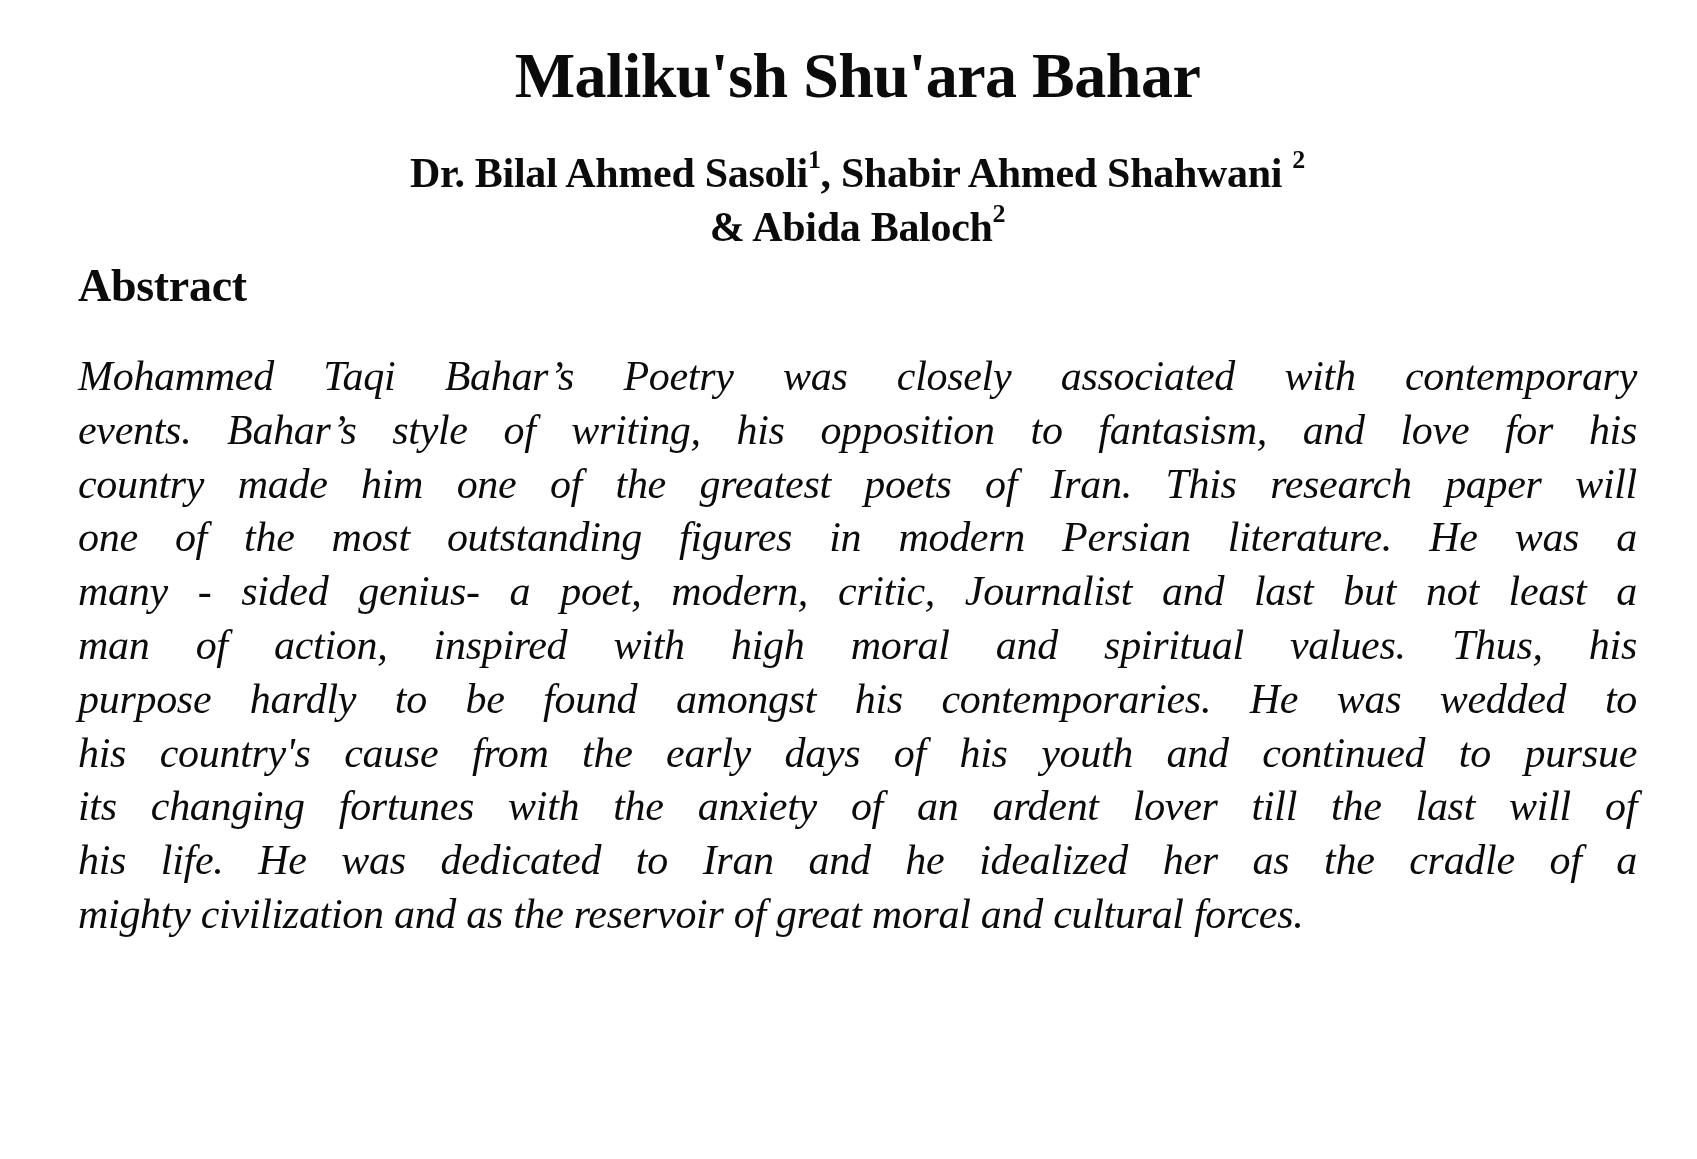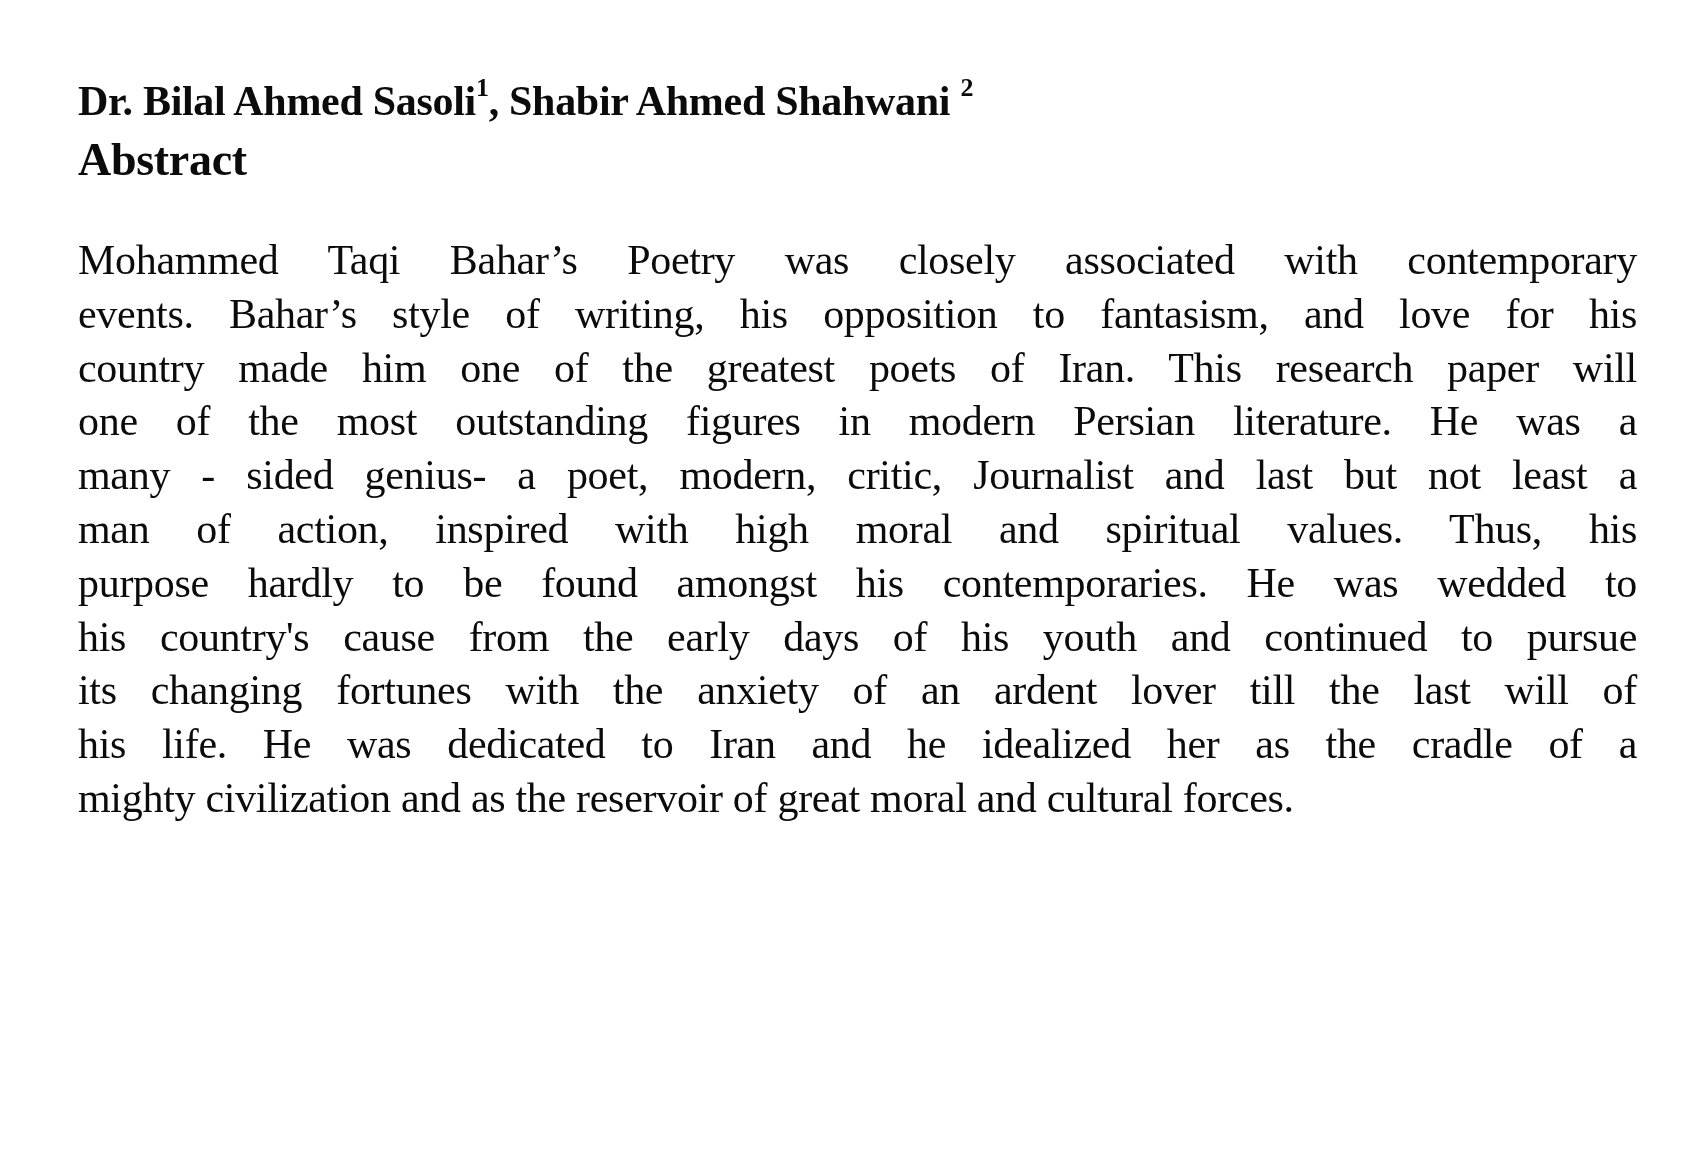--- a/index.html
+++ b/index.html
@@ -22,64 +22,67 @@
     margin: 0;
     text-align: center;
     font-weight: bold;
     font-size: 64px;
     line-height: 72px;
     letter-spacing: -0.5px;
     white-space: nowrap;
   }
   .authors {
     margin-top: 34px;
-    text-align: left;
+    text-align: center;
     font-weight: bold;
     font-size: 42px;
     line-height: 54px;
     letter-spacing: -0.3px;
   }
   .authors sup {
     font-size: 62%;
     line-height: 0;
     position: relative;
     top: -0.15em;
   }
   .abstract-heading {
     margin: 6px 0 0 0;
     text-align: left;
     font-weight: bold;
     font-size: 46px;
     line-height: 52px;
     letter-spacing: -0.3px;
   }
   .abstract-body {
-    margin-top: 48px;
+    margin-top: 38px;
+    font-style: italic;
     font-size: 42px;
     line-height: 53.8px;
     letter-spacing: -0.3px;
   }
   .jline {
     text-align: justify;
     text-align-last: justify;
     white-space: normal;
   }
   .jline.last {
     text-align: right;
     text-align-last: left;
   }
 </style>
 </head>
 <body>
 
 <div class="page">
 
+  <h1 class="doc-title">Maliku'sh Shu'ara Bahar</h1>
 
   <div class="authors">
     <div><span>Dr. Bilal Ahmed Sasoli</span><sup>1</sup><span>, Shabir Ahmed Shahwani </span><sup>2</sup></div>
+    <div><span>&amp; Abida Baloch</span><sup>2</sup></div>
   </div>
 
   <h2 class="abstract-heading">Abstract</h2>
 
   <div class="abstract-body">
     <div class="jline">Mohammed Taqi Bahar’s Poetry was closely associated with contemporary</div>
     <div class="jline">events. Bahar’s style of writing, his opposition to fantasism, and love for his</div>
     <div class="jline">country made him one of the greatest poets of Iran. This research paper will</div>
     <div class="jline">one of the most outstanding figures in modern Persian literature. He was a</div>
     <div class="jline">many - sided genius- a poet, modern, critic, Journalist and last but not least a</div>

